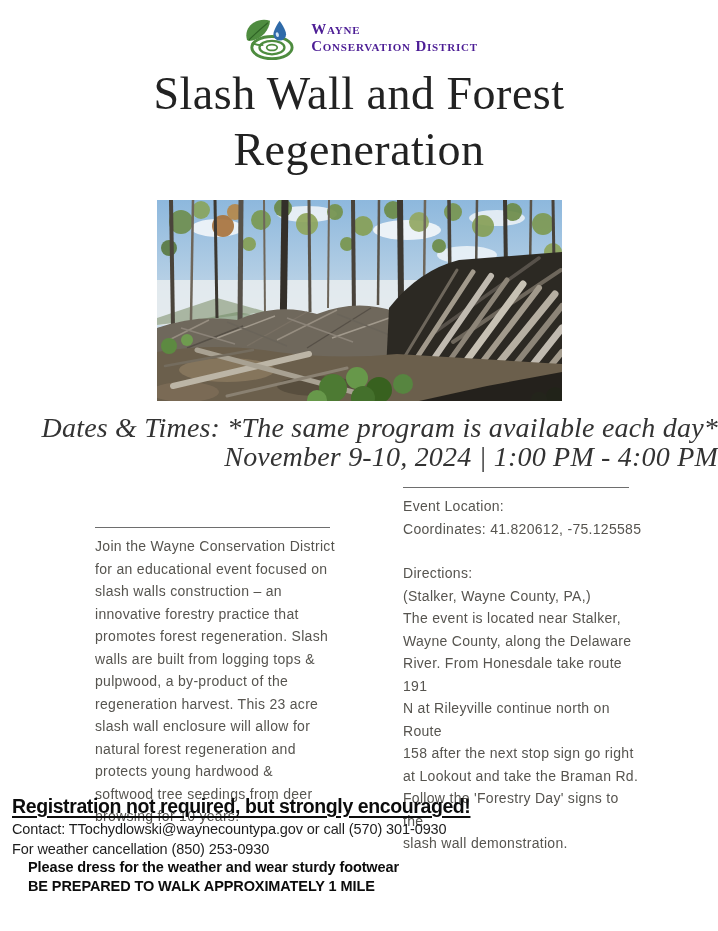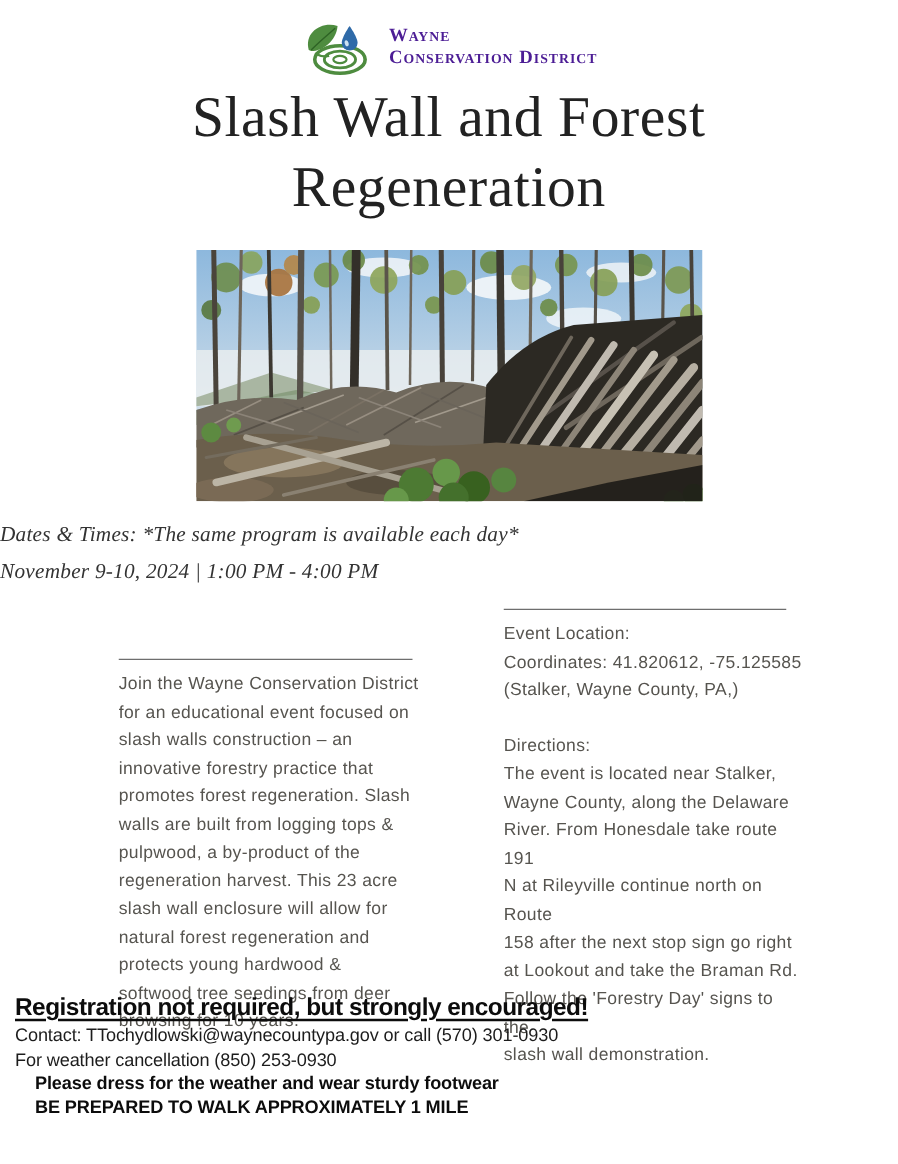--- a/index.html
+++ b/index.html
@@ -17,23 +17,23 @@
   
   .title{position:absolute;top:66px;left:0;right:0;text-align:center;
         font-family:"Liberation Serif",serif;font-weight:normal;color:#222222;
         font-size:46px;line-height:56px;letter-spacing:0.5px;}
 
   
   .photo{position:absolute;left:157px;top:200px;width:405px;height:201px;}
   .photo svg{display:block;width:100%;height:100%;}
 
   
-  .dates{position:absolute;top:413px;left:0;right:0;text-align:left;
+  .dates{position:absolute;top:413px;left:0;right:0;text-align:right;
         font-family:"Liberation Serif",serif;font-style:italic;color:#333333;
-        font-size:17px;line-height:29px;letter-spacing:0.2px;}
+        font-size:28px;line-height:29px;letter-spacing:0.2px;}
 
   
   .col{position:absolute;top:487px;font-size:14px;line-height:22.5px;color:#56544f;
         letter-spacing:0.3px;}
   .col-left{left:95px;width:248px;margin-top:40px;}
   .col-right{left:403px;width:240px;}
   .divider{border:0;border-top:1.5px solid #6e6e6e;margin:0 0 7px 0;}
   .divider-left{width:235px;}
   .divider-right{width:226px;}
   .body-par{margin:0;white-space:pre-line;}
@@ -219,22 +219,22 @@
 natural forest regeneration and
 protects young hardwood &amp;
 softwood tree seedings from deer
 browsing for 10 years.</p>
   </div>
 
   <div class="col col-right">
     <hr class="divider divider-right">
     <p class="loc-line">Event Location:</p>
     <p class="loc-line">Coordinates: 41.820612, -75.125585</p>
+    <p class="loc-line dir-head">Directions:</p>
     <p class="loc-line">(Stalker, Wayne County, PA,)</p>
-    <p class="loc-line dir-head">Directions:</p>
     <p class="body-par">The event is located near Stalker,
 Wayne County, along the Delaware
 River. From Honesdale take route 191
 N at Rileyville continue north on Route
 158 after the next stop sign go right
 at Lookout and take the Braman Rd.
 Follow the 'Forestry Day' signs to the
 slash wall demonstration.</p>
   </div>
 

